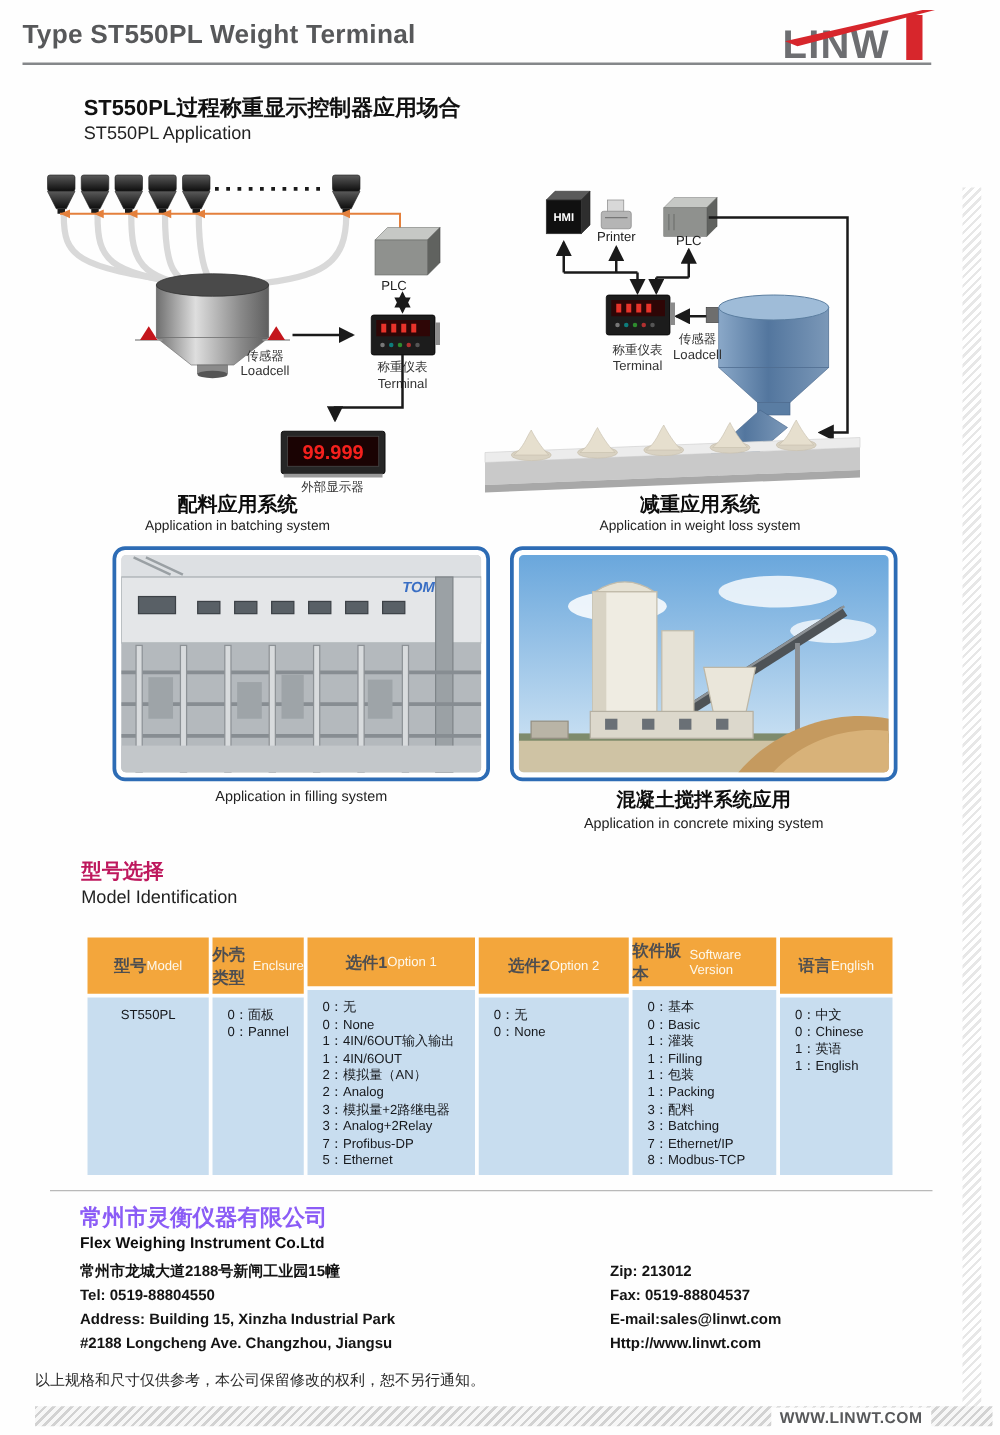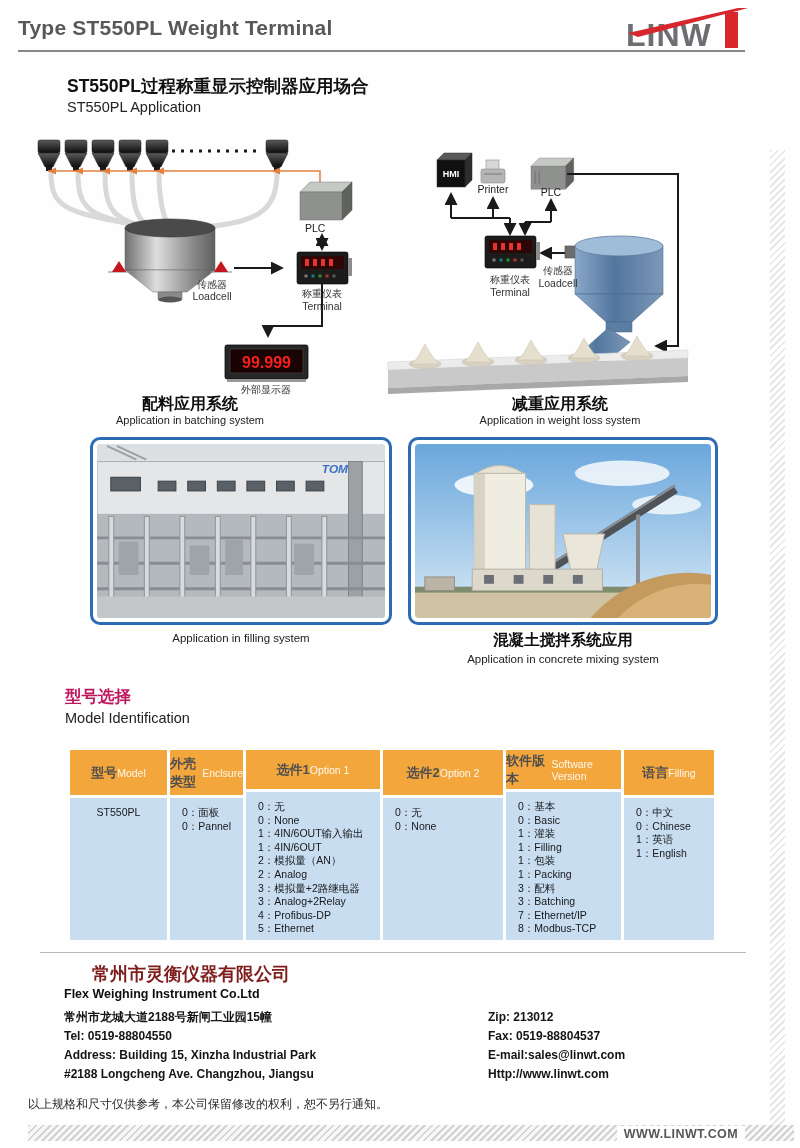--- a/index.html
+++ b/index.html
@@ -58,21 +58,21 @@
   .t-col { display:flex; flex-direction:column; gap:3px; }
   .t-head { height:45px; background:#f3a63c; display:flex; align-items:center; justify-content:center; }
   .t-head .zh { font-size:13px; font-weight:bold; color:#4e4e50; }
   .t-head .en { font-size:10.5px; color:#fdf8ec; margin-top:1px; }
   .t-body { flex:1; background:#c8ddef; padding:8px 2px 4px 12px; font-size:10.5px; line-height:13.6px; color:#16181c; }
   .t-body.center { text-align:center; padding-left:2px; }
   .w1{width:97px}.w2{width:73px}.w3{width:134px}.w4{width:120px}.w5{width:115px}.w6{width:90px}
 
   
   .comp-rule { left:40px; top:952px; width:706px; height:1px; background:#b9b9b9; }
-  .comp-name-zh { left:64px; top:962px; font-size:18px; font-weight:bold; color:#7f1d1d;margin-left:28px; }
+  .comp-name-zh { left:64px; top:962px; font-size:18px; font-weight:bold; color:#8b5cf6; }
   .comp-name-en { left:64px; top:987px; font-size:12.5px; font-weight:bold; color:#0d0d0d; }
   .comp-lines { font-size:12px; font-weight:bold; color:#141414; line-height:19px; }
   .comp-left { left:64px; top:1008px; }
   .comp-right { left:488px; top:1008px; }
 
   .disclaimer { left:28px; top:1096px; font-size:12px; font-weight:normal; color:#2a2a2a; }
 </style>
 </head>
 <body>
 
@@ -388,21 +388,21 @@
     </div>
     <div class="t-body">
         <div class="line">0：无</div>
         <div class="line">0：None</div>
         <div class="line">1：4IN/6OUT输入输出</div>
         <div class="line">1：4IN/6OUT</div>
         <div class="line">2：模拟量（AN）</div>
         <div class="line">2：Analog</div>
         <div class="line">3：模拟量+2路继电器</div>
         <div class="line">3：Analog+2Relay</div>
-        <div class="line">4：Profibus-DP</div>
+        <div class="line">7：Profibus-DP</div>
         <div class="line">5：Ethernet</div>
       </div>
   </div>
   <div class="t-col w4">
     <div class="t-head">
       <div class="zh">选件2</div>
       <div class="en">Option 2</div>
     </div>
     <div class="t-body">
         <div class="line">0：无</div>
@@ -423,21 +423,21 @@
         <div class="line">1：Packing</div>
         <div class="line">3：配料</div>
         <div class="line">3：Batching</div>
         <div class="line">7：Ethernet/IP</div>
         <div class="line">8：Modbus-TCP</div>
       </div>
   </div>
   <div class="t-col w6">
     <div class="t-head">
       <div class="zh">语言</div>
-      <div class="en">Filling</div>
+      <div class="en">English</div>
     </div>
     <div class="t-body">
         <div class="line">0：中文</div>
         <div class="line">0：Chinese</div>
         <div class="line">1：英语</div>
         <div class="line">1：English</div>
       </div>
   </div>
 </div>
 

